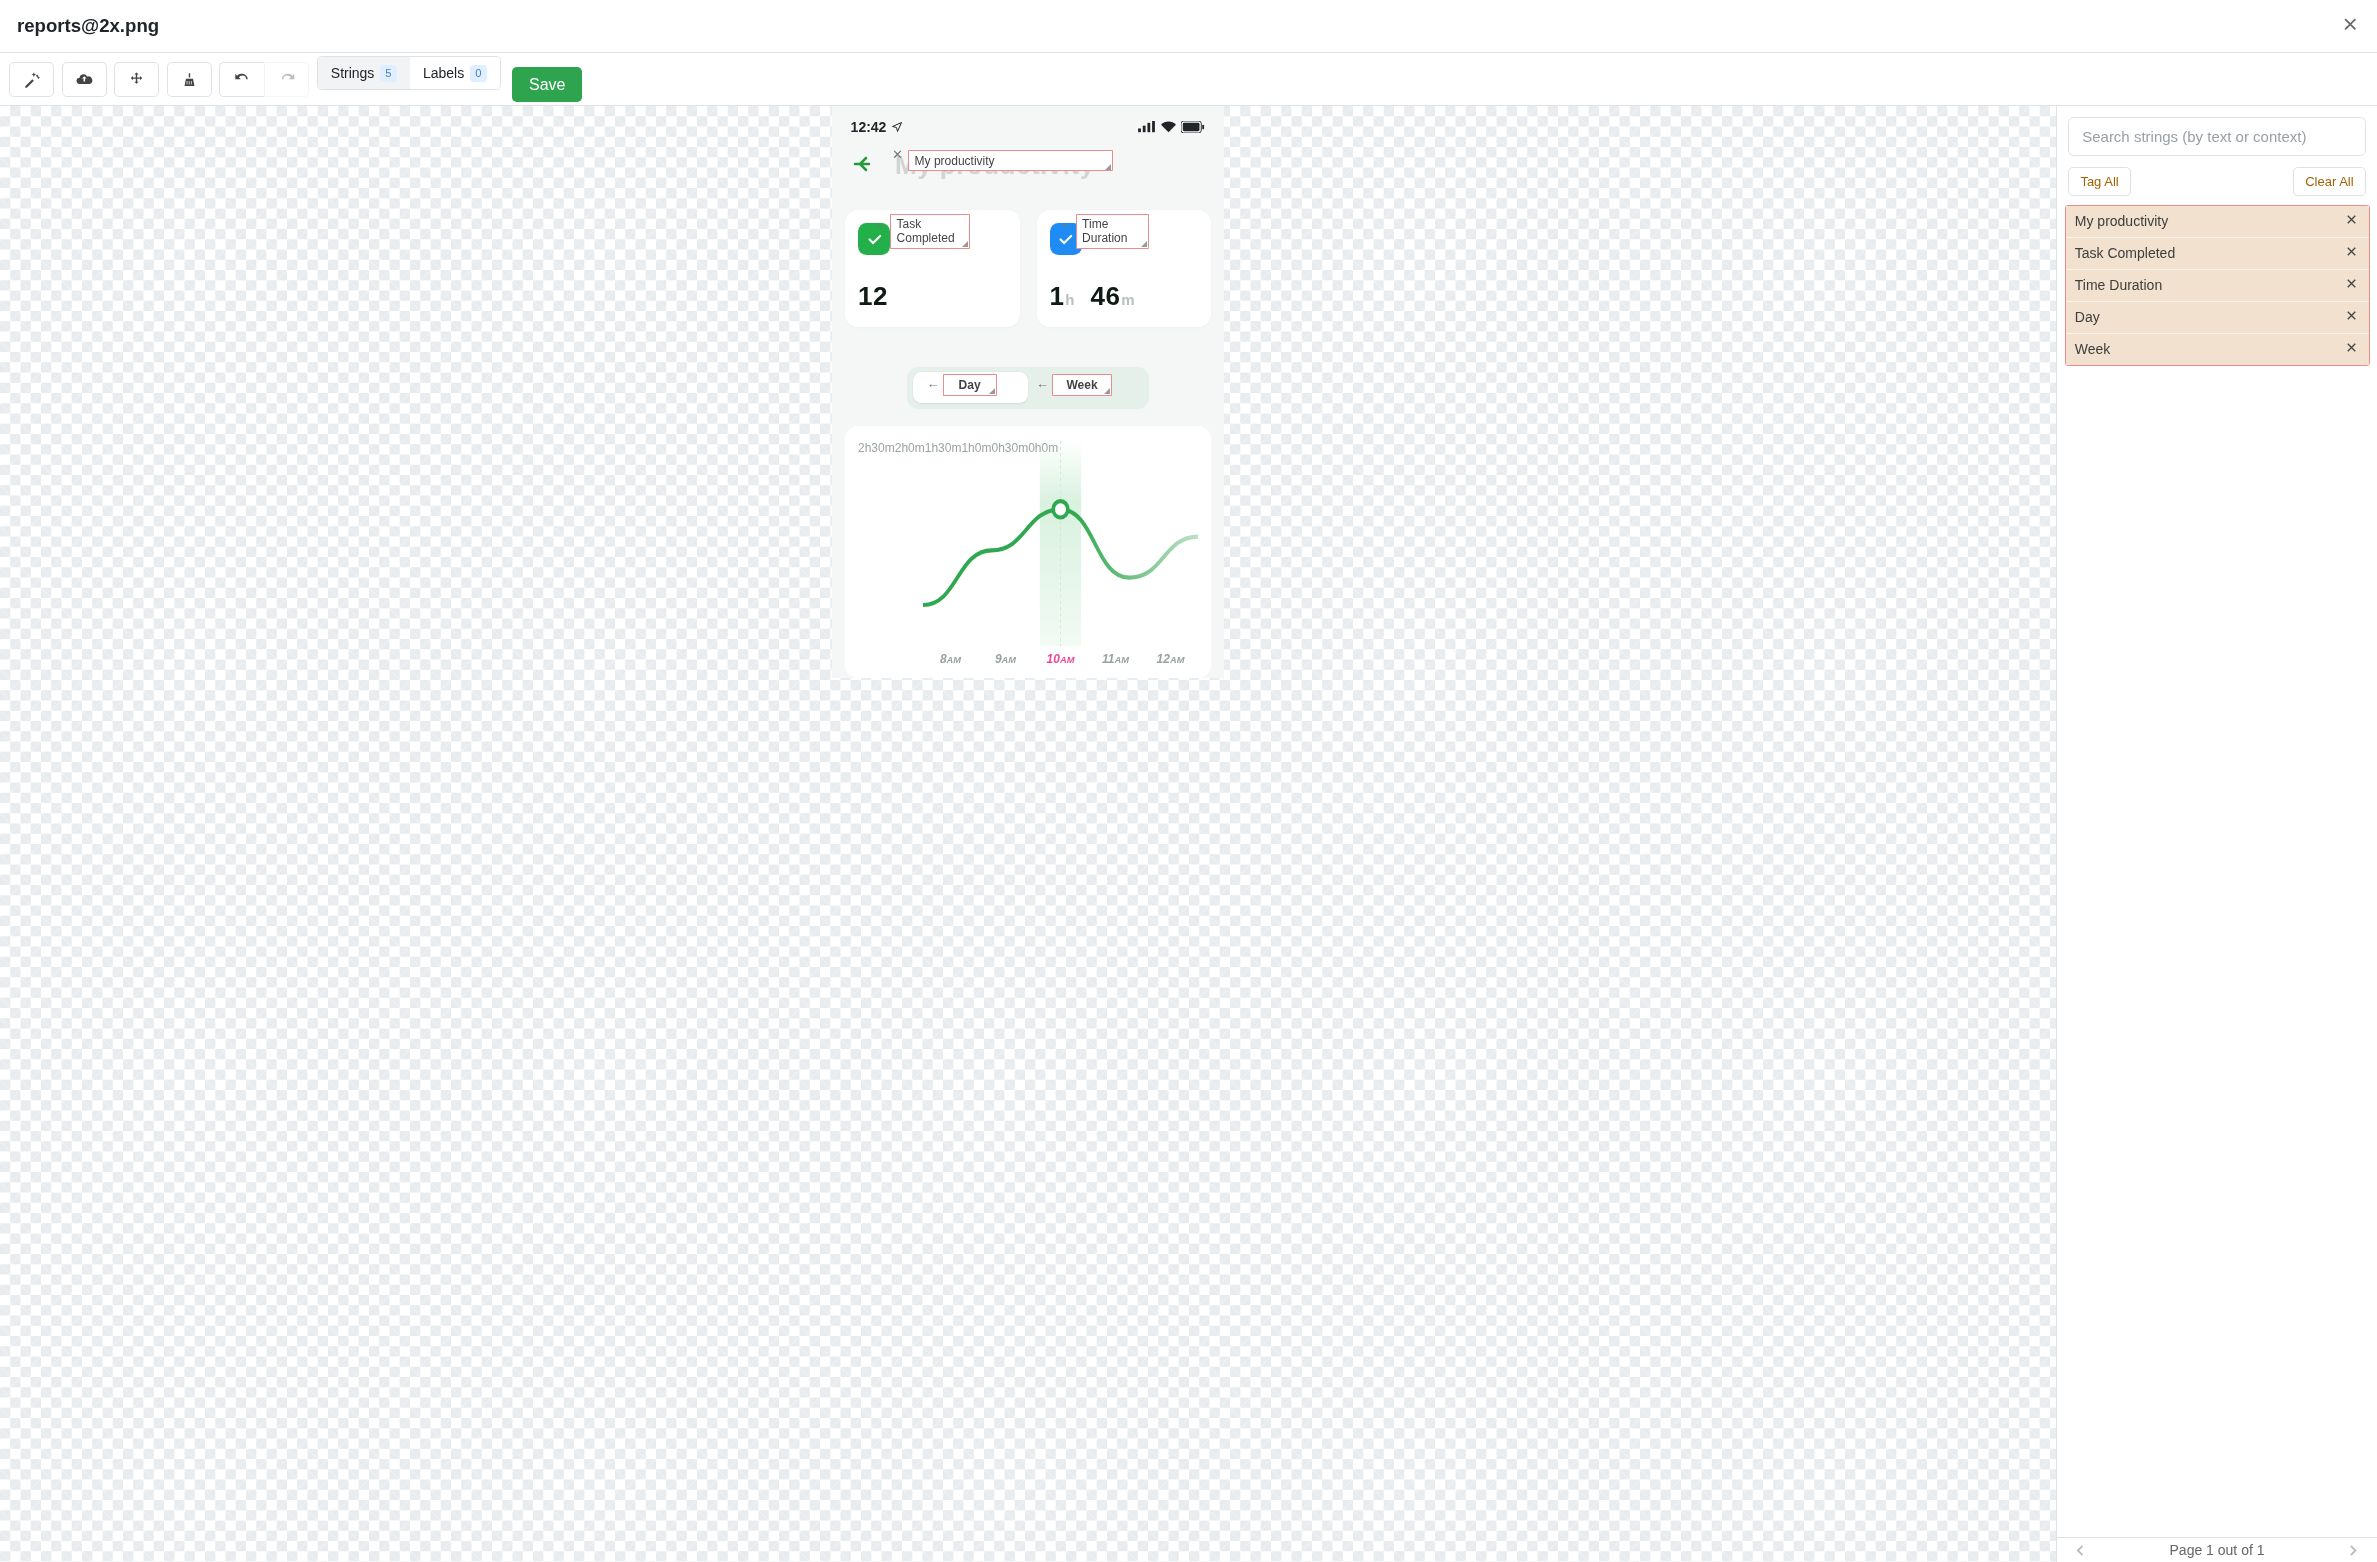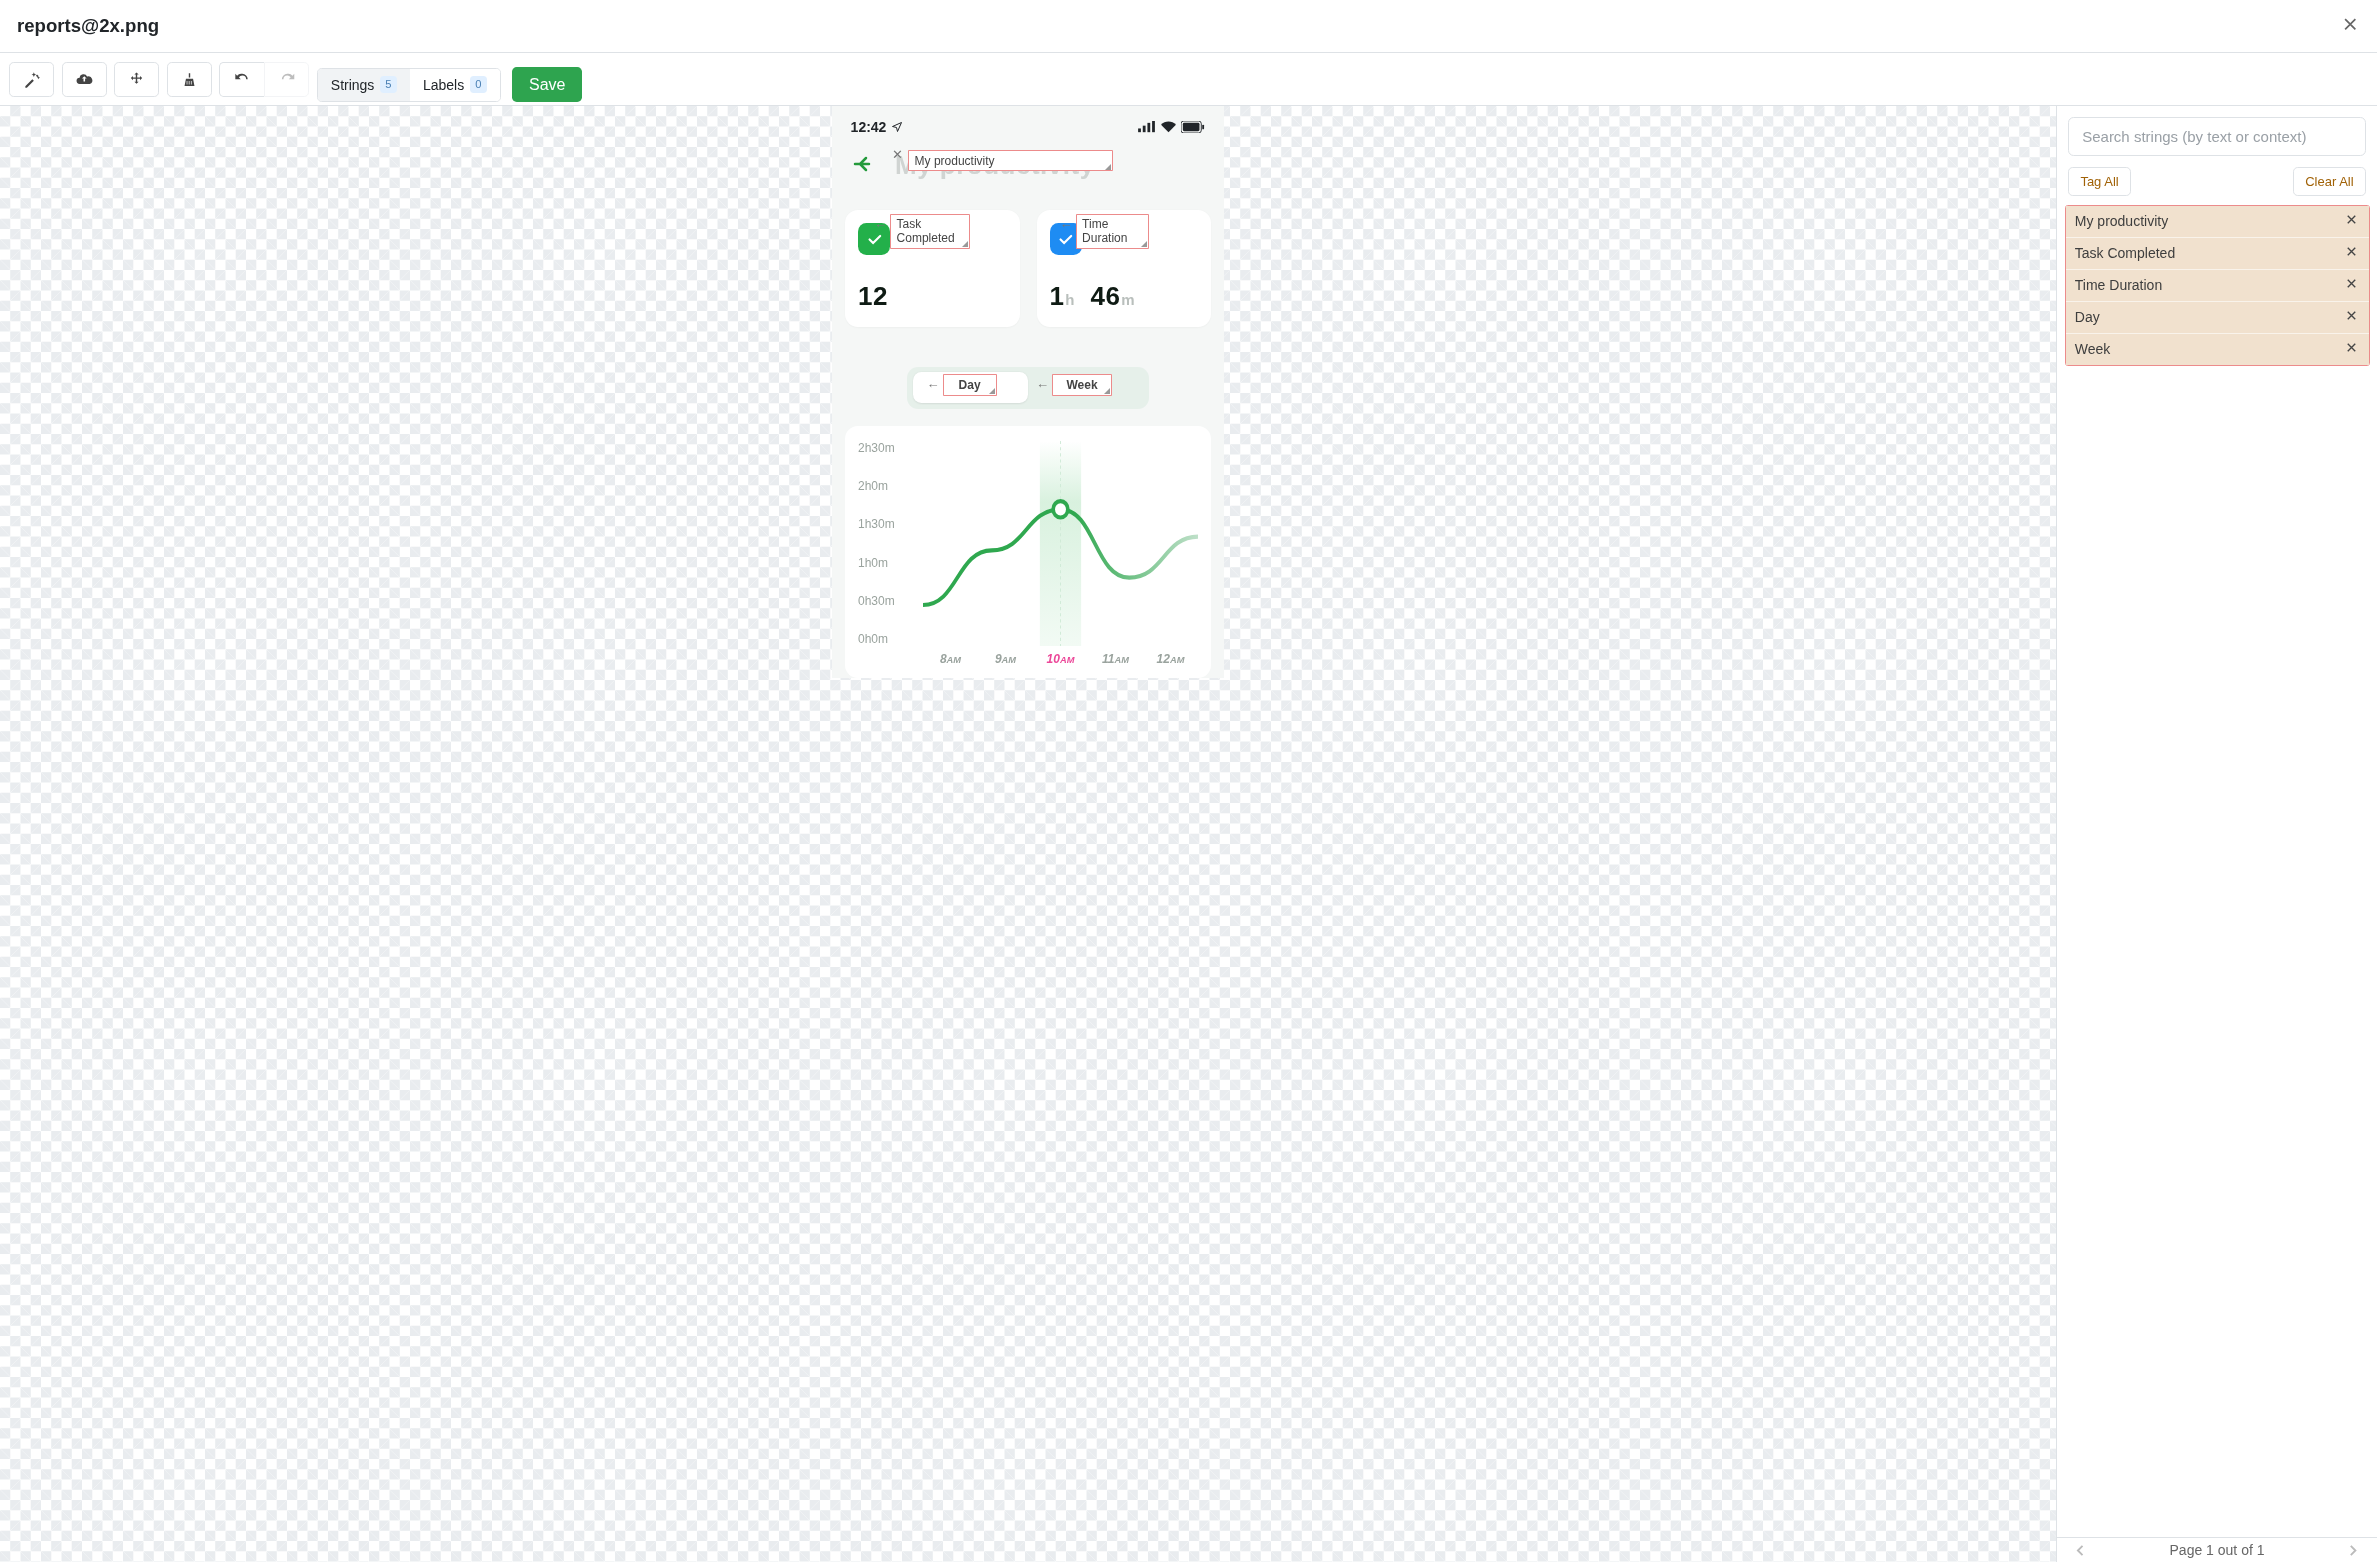--- a/index.html
+++ b/index.html
@@ -30,21 +30,21 @@
   
   .toolbar{height:var(--toolbar-h);border-top:0.9px solid var(--border);border-bottom:0.9px solid var(--border);display:flex;align-items:center;padding:0 9.3px;gap:7.5px;background:#fff;}
   .tbtn{width:45px;height:35px;border:0.9px solid var(--border);border-radius:4.7px;display:flex;align-items:center;justify-content:center;background:#fff;cursor:pointer;color:#444;}
   .tbtn.disabled{opacity:.35;cursor:default;}
   .toolbar .dual{display:flex;}
   .toolbar .dual .tbtn:first-child{border-radius:4.7px 0 0 4.7px;border-right:none;}
   .toolbar .dual .tbtn:last-child{border-radius:0 4.7px 4.7px 0;}
   .toolbar .center{flex:1;display:flex;align-items:center;justify-content:center;gap:15px;}
   .toolbar .filter-label{color:#444;font-size:16px;}
   .toolbar .filter-value{color:#444;font-size:16px;display:flex;align-items:center;gap:9.3px;cursor:pointer;}
-  .toolbar .right{display:flex;align-items:flex-end;gap:11.2px;}
+  .toolbar .right{display:flex;align-items:flex-start;gap:11.2px;}
   .segbtn{display:flex;border:0.9px solid var(--border);border-radius:4.7px;overflow:hidden;}
   .segbtn .seg{padding:7.5px 13px;display:flex;align-items:center;gap:5.6px;cursor:pointer;background:#fff;}
   .segbtn .seg.active{background:#f1f3f5;}
   .badge{display:inline-block;min-width:17px;height:17px;line-height:17px;font-size:11.2px;border-radius:3.7px;background:var(--badge-bg);color:var(--badge-fg);padding:0 4.7px;text-align:center;}
   .save-btn{background:var(--green);color:#fff;border:none;border-radius:4.7px;padding:8.4px 17px;font-size:16px;cursor:pointer;margin-top:11px;}
 
   
   .main{flex:1;display:flex;min-height:0;}
   .canvas-area{flex:1;position:relative;overflow:hidden;
     background-image:
@@ -70,21 +70,21 @@
   .card.green .check{background:#23b04a;}
   .card.blue  .check{background:#1e8cf3;}
   .card .ghost-sub{position:absolute;top:20.5px;left:48px;font-size:13px;color:#d6dad8;font-weight:600;}
   .card .value{font-size:26px;font-weight:800;margin-top:26px;letter-spacing:0.5px;color:#0f1b14;}
   .card .value .unit{font-size:15px;color:#b9bfbc;font-weight:600;margin-left:0.9px;}
   .tabs{display:flex;justify-content:center;gap:0;margin:30px auto 0;background:#e6f0ea;border-radius:11.2px;width:242px;padding:5.6px;}
   .tabs .tab{flex:1;text-align:center;padding:7.5px 0;border-radius:8.4px;font-weight:600;color:#9aa39e;position:relative;}
   .tabs .tab.active{background:#fff;color:#4c524f;box-shadow:0 0.9px 1.9px rgba(0,0,0,.08);}
   .chart-card{margin:17px 13px 0;background:#fff;border-radius:13px;padding:15px 13px 3.7px;}
   .chart{position:relative;height:233px;}
-  .chart .ylabels{position:absolute;left:0;top:0;bottom:28px;display:flex;flex-direction:column;justify-content:space-between;font-size:12px;color:#9aa39e;}
+  .chart .ylabels{position:absolute;left:0;top:0;bottom:28px;display:flex;flex-direction:row;justify-content:space-between;font-size:12px;color:#9aa39e;}
   .chart svg.plot{position:absolute;left:65px;right:0;top:0;bottom:28px;width:calc(100% - 65px);height:calc(100% - 28px);}
   .chart .xlabels{position:absolute;left:65px;right:0;bottom:0;height:22.4px;display:flex;justify-content:space-between;font-size:12px;color:#9aa39e;font-weight:600;}
   .chart .xlabels span.active{color:#ec4899;}
   .chart .xlabels span{flex:1;text-align:center;font-style:italic;}
   .chart .xlabels span small{font-size:9.3px;}
 
   
   .annot{position:absolute;border:1.4px solid var(--highlight-border);background:#fff;font-size:12px;color:#444;padding:2.8px 5.6px;border-radius:0.9px;pointer-events:none;}
   .annot::after{content:"";position:absolute;right:0.9px;bottom:0.9px;width:0;height:0;border-style:solid;border-width:0 0 6.5px 6.5px;border-color:transparent transparent #999 transparent;}
   .annot .x{position:absolute;left:-17px;top:-3.7px;color:#767676;font-size:13px;}

